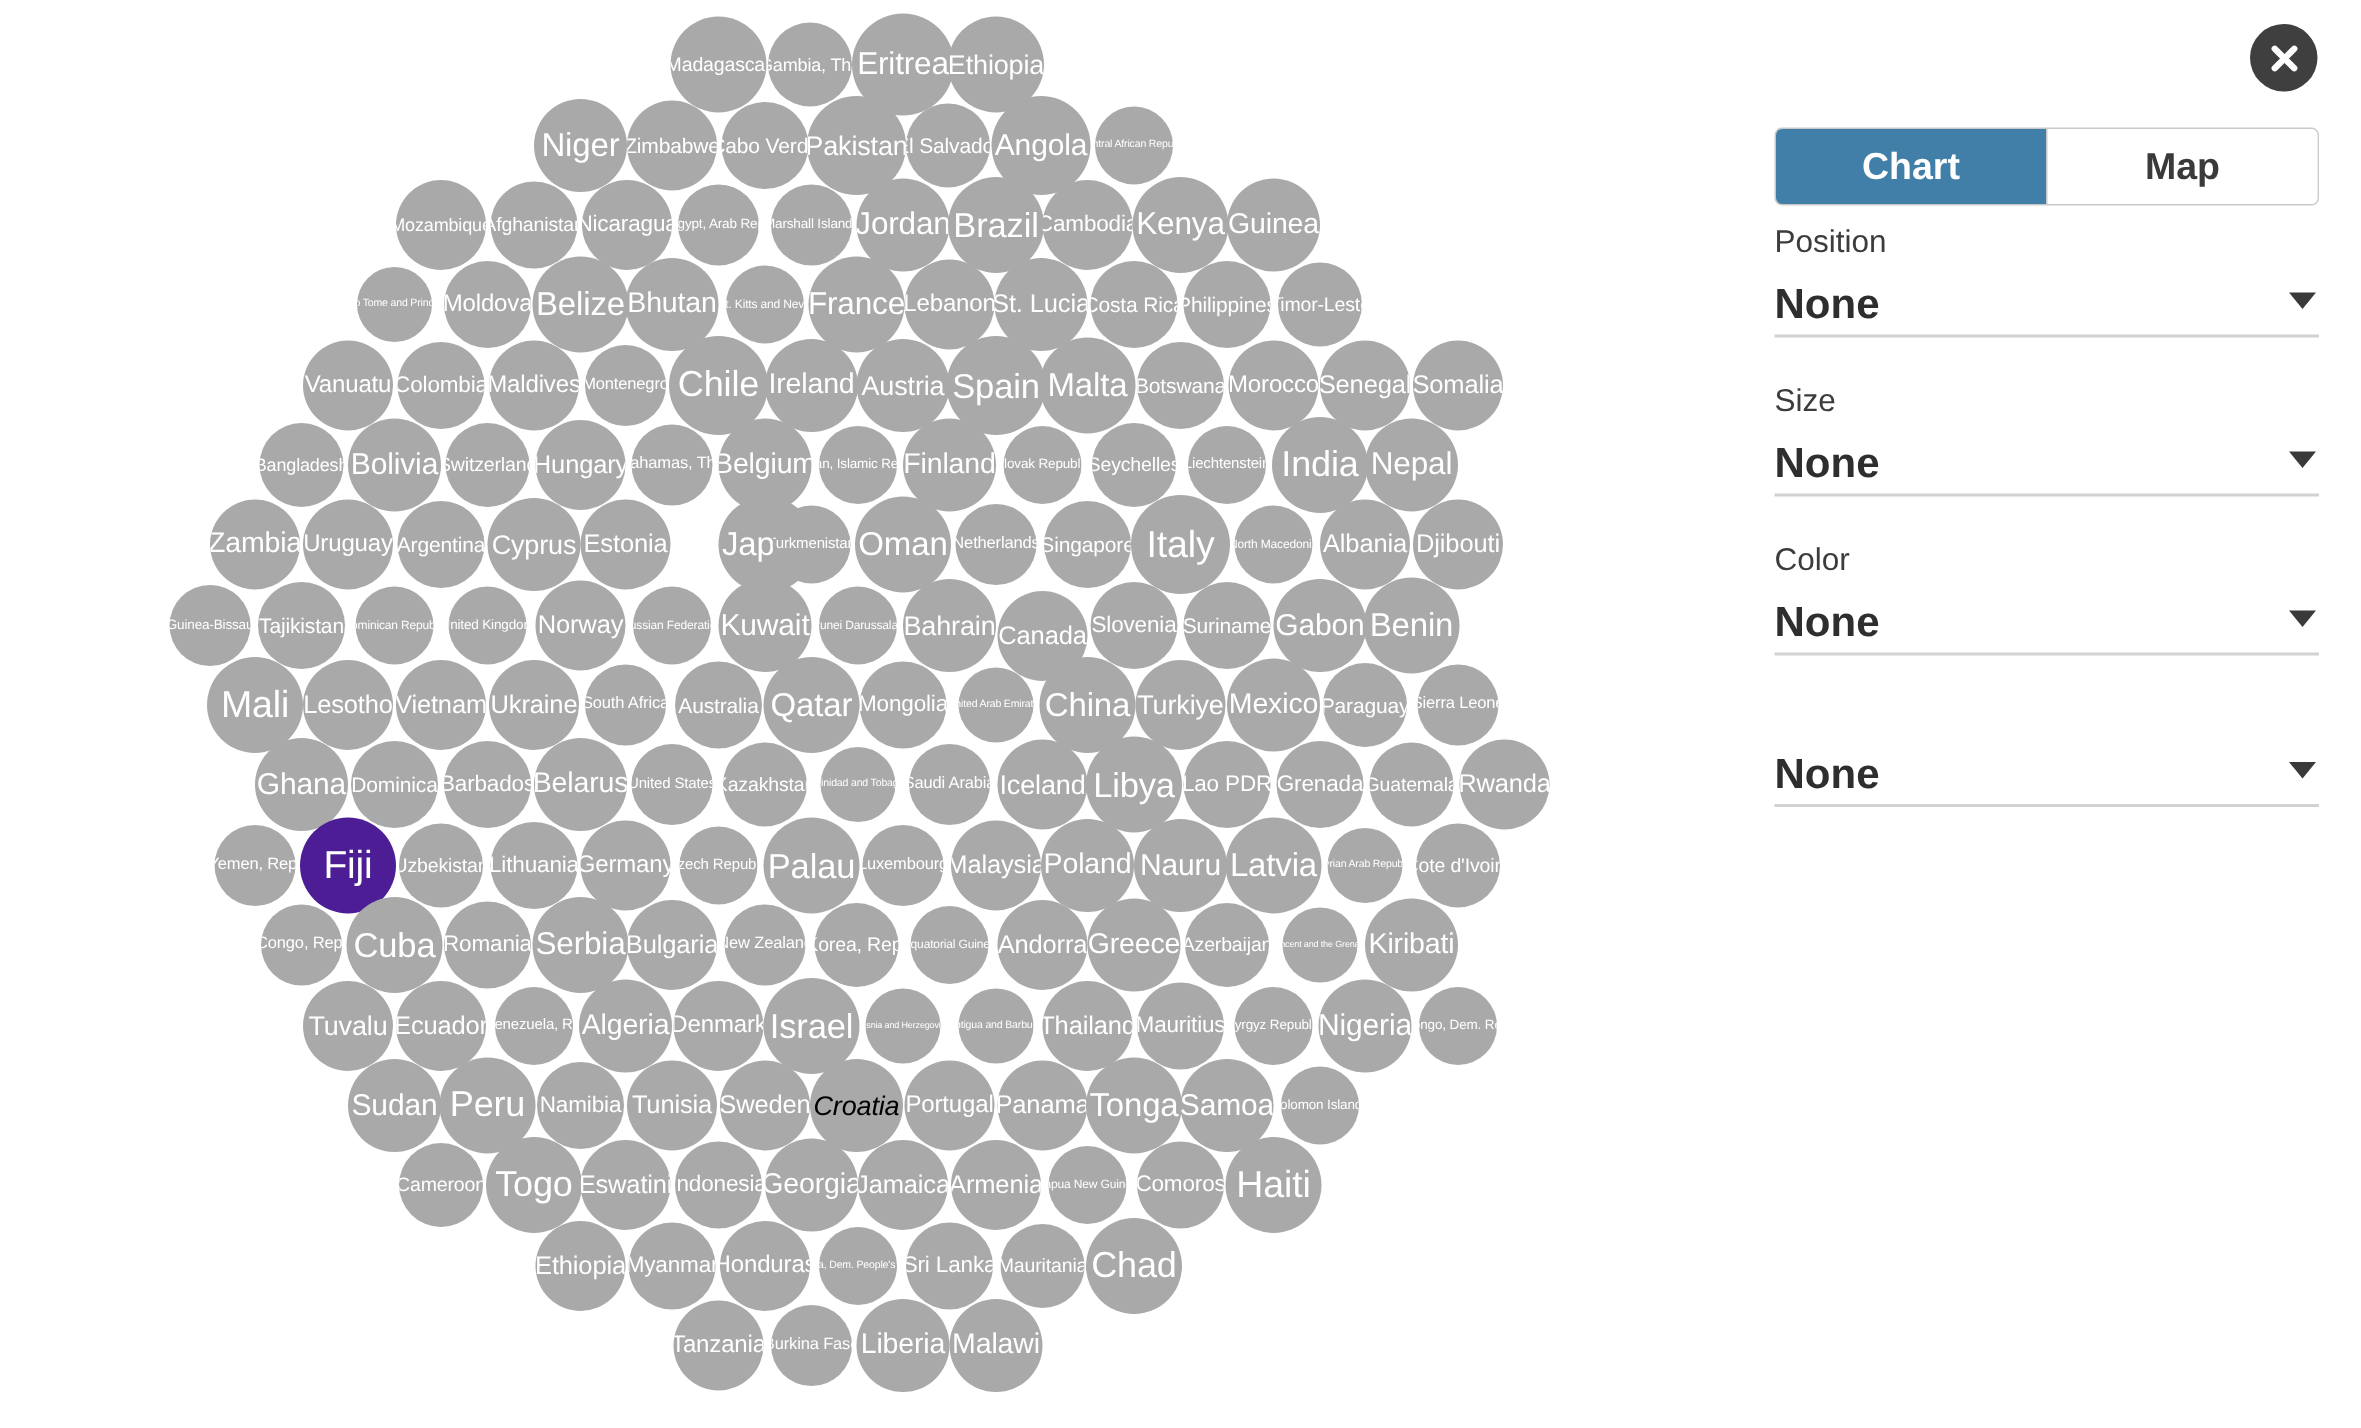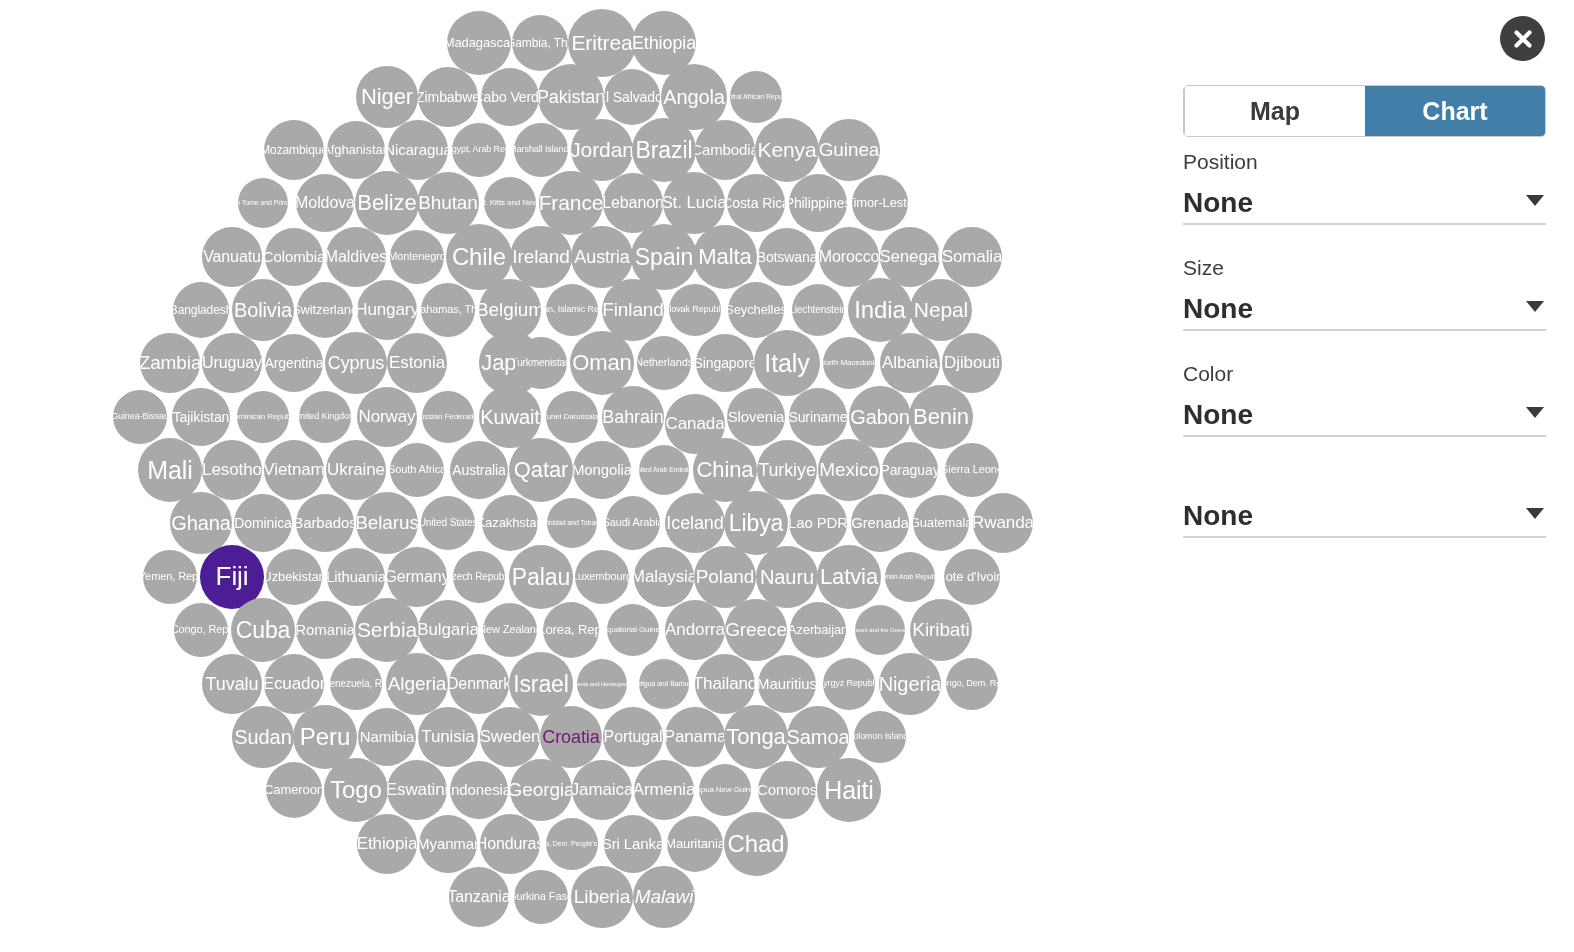--- a/index.html
+++ b/index.html
@@ -625,21 +625,21 @@
       <div class="bubble" style="left: 358px; top: 708px; width: 58px; height: 58px; background: rgb(169, 169, 169);">
         <span class="bubble-label" style="font-size: 15px; color: rgb(255, 255, 255);">Namibia</span>
       </div>
       <div class="bubble" style="left: 418px; top: 707px; width: 60px; height: 60px; background: rgb(169, 169, 169);">
         <span class="bubble-label" style="font-size: 17px; color: rgb(255, 255, 255);">Tunisia</span>
       </div>
       <div class="bubble" style="left: 480px; top: 707px; width: 60px; height: 60px; background: rgb(169, 169, 169);">
         <span class="bubble-label" style="font-size: 17px; color: rgb(255, 255, 255);">Sweden</span>
       </div>
       <div class="bubble" style="left: 540px; top: 706px; width: 62px; height: 62px; background: rgb(169, 169, 169);">
-        <span class="bubble-label" style="font-size: 18px; color: #701a75;">Croatia</span>
+        <span class="bubble-label" style="font-size: 18px; color: #000000; font-style: italic;">Croatia</span>
       </div>
       <div class="bubble" style="left: 603px; top: 707px; width: 60px; height: 60px; background: rgb(169, 169, 169);">
         <span class="bubble-label" style="font-size: 16px; color: rgb(255, 255, 255);">Portugal</span>
       </div>
       <div class="bubble" style="left: 665px; top: 707px; width: 60px; height: 60px; background: rgb(169, 169, 169);">
         <span class="bubble-label" style="font-size: 17px; color: rgb(255, 255, 255);">Panama</span>
       </div>
       <div class="bubble" style="left: 724px; top: 705px; width: 64px; height: 64px; background: rgb(169, 169, 169);">
         <span class="bubble-label" style="font-size: 22px; color: rgb(255, 255, 255);">Tonga</span>
       </div>
@@ -702,39 +702,39 @@
       </div>
       <div class="bubble" style="left: 449px; top: 867px; width: 60px; height: 60px; background: rgb(169, 169, 169);">
         <span class="bubble-label" style="font-size: 16px; color: rgb(255, 255, 255);">Tanzania</span>
       </div>
       <div class="bubble" style="left: 514px; top: 870px; width: 54px; height: 54px; background: rgb(169, 169, 169);">
         <span class="bubble-label" style="font-size: 11px; color: rgb(255, 255, 255);">Burkina Faso</span>
       </div>
       <div class="bubble" style="left: 571px; top: 866px; width: 62px; height: 62px; background: rgb(169, 169, 169);">
         <span class="bubble-label" style="font-size: 19px; color: rgb(255, 255, 255);">Liberia</span>
       </div>
-      <div class="bubble" style="left: 633px; top: 866px; width: 62px; height: 62px; background: rgb(169, 169, 169); font-style: italic;">
+      <div class="bubble" style="left: 633px; top: 866px; width: 62px; height: 62px; background: rgb(169, 169, 169);">
         <span class="bubble-label" style="font-size: 19px; color: rgb(255, 255, 255);">Malawi</span>
       </div>
     </div>
 
   <div id="control-panel">
 
     <button id="close-button">
       <svg width="22" height="22" viewBox="0 0 22 22" aria-hidden="true">
         <path d="M4.5 4.5 L17.5 17.5 M17.5 4.5 L4.5 17.5" stroke="#ffffff" stroke-width="4.2" stroke-linecap="round"></path>
       </svg>
     </button>
 
     <div id="view-toggle">
+      <div class="toggle-btn active">
+        <span>Chart</span>
+      </div>
       <div class="toggle-btn inactive">
         <span>Map</span>
-      </div>
-      <div class="toggle-btn active">
-        <span>Chart</span>
       </div>
     </div>
 
     <div class="field-group" id="group-position">
       <div class="field-label">Position</div>
       <div class="field-select">
         <span class="field-value">None</span>
         <span class="caret"></span>
       </div>
     </div>

